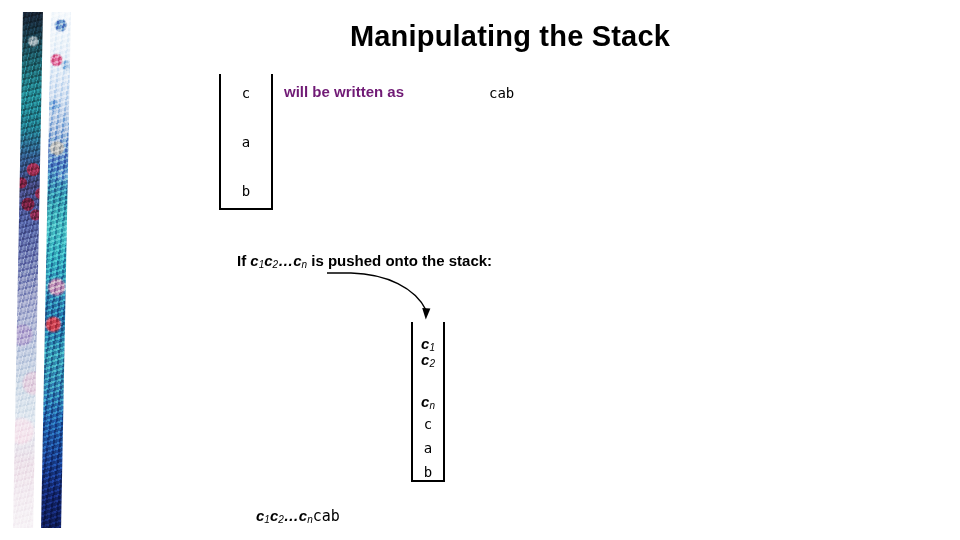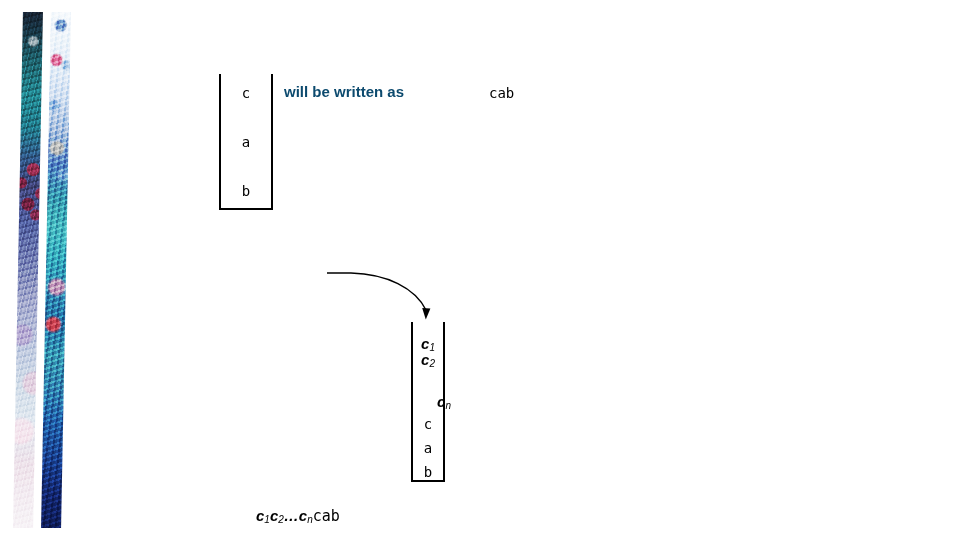--- a/index.html
+++ b/index.html
@@ -198,33 +198,33 @@
   }
 
   
   #s1-c { top: 12px; }
   #s1-a { top: 61px; }
   #s1-b { top: 110px; }
 
   
   #s2-c1 { top: 14px; }
   #s2-c2 { top: 30px; }
-  #s2-cn { top: 72px; margin-left: 16px; }
+  #s2-cn { top: 72px; }
   #s2-c  { top: 95px; }
   #s2-a  { top: 119px; }
   #s2-b  { top: 143px; }
 
   
   #written-as {
     position: absolute;
     left: 284px;
     top: 83px;
     font-size: 15px;
     font-weight: bold;
-    color: #0c4a6e;
+    color: #701a75;
     white-space: nowrap;
     text-align: right;
   }
   #cab-result {
     position: absolute;
     left: 489px;
     top: 84px;
     white-space: nowrap;
   }
   #push-sentence {
@@ -264,33 +264,37 @@
 
   <div class="border-strips">
     <div class="strip strip-a">
       <div class="strip-inner"></div>
     </div>
     <div class="strip strip-b">
       <div class="strip-inner"></div>
     </div>
   </div>
 
+  <div id="page-title">Manipulating the Stack</div>
 
   <div class="stack-box" id="stack-box-1">
     <div class="stack-cell mono" id="s1-c">c</div>
     <div class="stack-cell mono" id="s1-a">a</div>
     <div class="stack-cell mono" id="s1-b">b</div>
   </div>
 
   <div id="written-as">will be written as</div>
 
   <div id="cab-result">
     <span class="mono">cab</span>
   </div>
 
+  <div id="push-sentence">
+    <span>If </span><span class="sym"><span>c</span><sub>1</sub></span><span class="sym"><span>c</span><sub>2</sub></span><span class="sym">…</span><span class="sym"><span>c</span><sub>n</sub></span><span> is pushed onto the stack:</span>
+  </div>
 
   <svg id="push-arrow" viewBox="0 0 120 62">
     <path d="M 2 9 L 26 9 C 62 10 90 24 101 46" fill="none" stroke="#000000" stroke-width="1.4"></path>
     <polygon points="97.2,44 105.4,44.6 100.8,55.5" fill="#000000"></polygon>
   </svg>
 
   <div class="stack-box" id="stack-box-2">
     <div class="stack-cell sym" id="s2-c1"><span>c</span><sub>1</sub></div>
     <div class="stack-cell sym" id="s2-c2"><span>c</span><sub>2</sub></div>
     <div class="stack-cell sym" id="s2-cn"><span>c</span><sub>n</sub></div>

